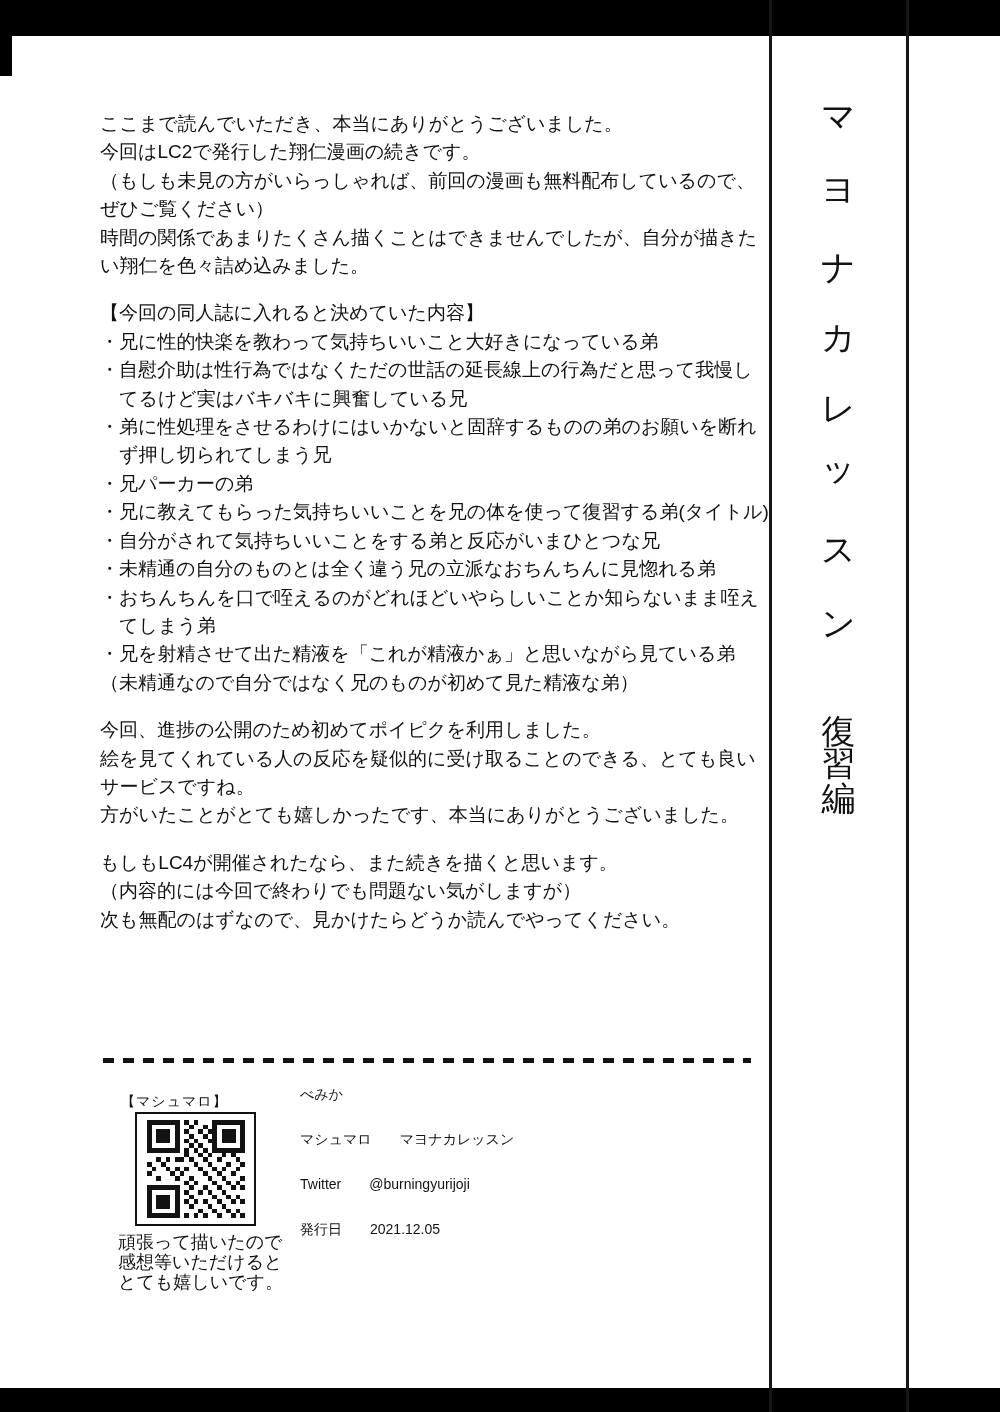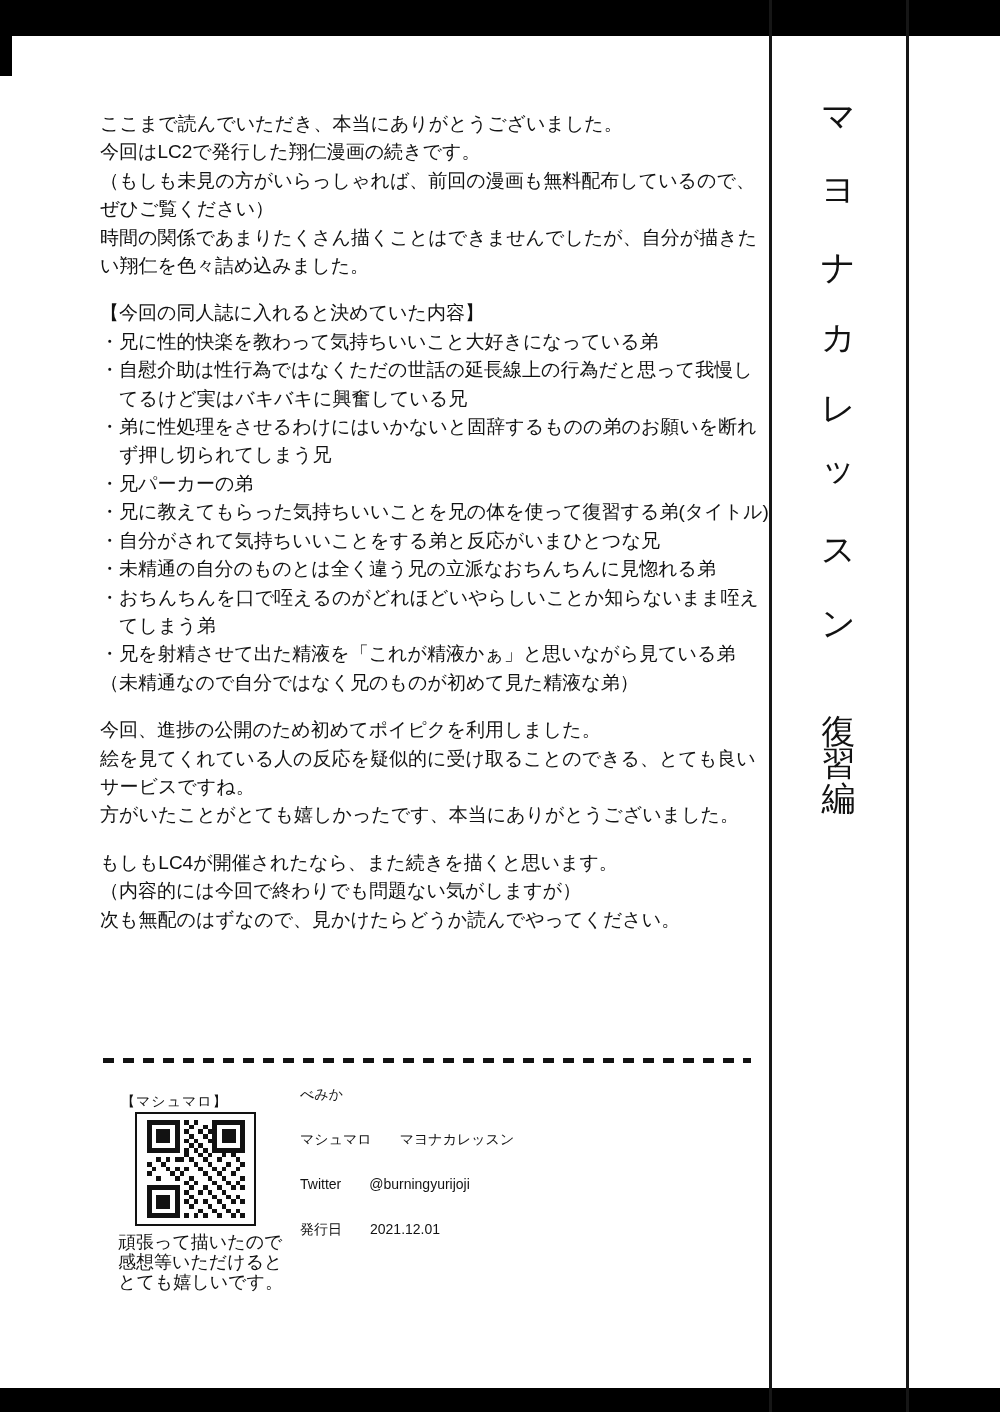--- a/index.html
+++ b/index.html
@@ -161,15 +161,15 @@
   <div class="credit-row">
     <span class="credit-value">べみか</span>
   </div>
   <div class="credit-row">
     <span class="credit-label">マシュマロ</span><span class="credit-value">マヨナカレッスン</span>
   </div>
   <div class="credit-row">
     <span class="credit-label">Twitter</span><span class="credit-value">@burningyurijoji</span>
   </div>
   <div class="credit-row">
-    <span class="credit-label">発行日</span><span class="credit-value">2021.12.01</span>
+    <span class="credit-label">発行日</span><span class="credit-value">2021.12.05</span>
   </div>
 </div>
 
 </body></html>

